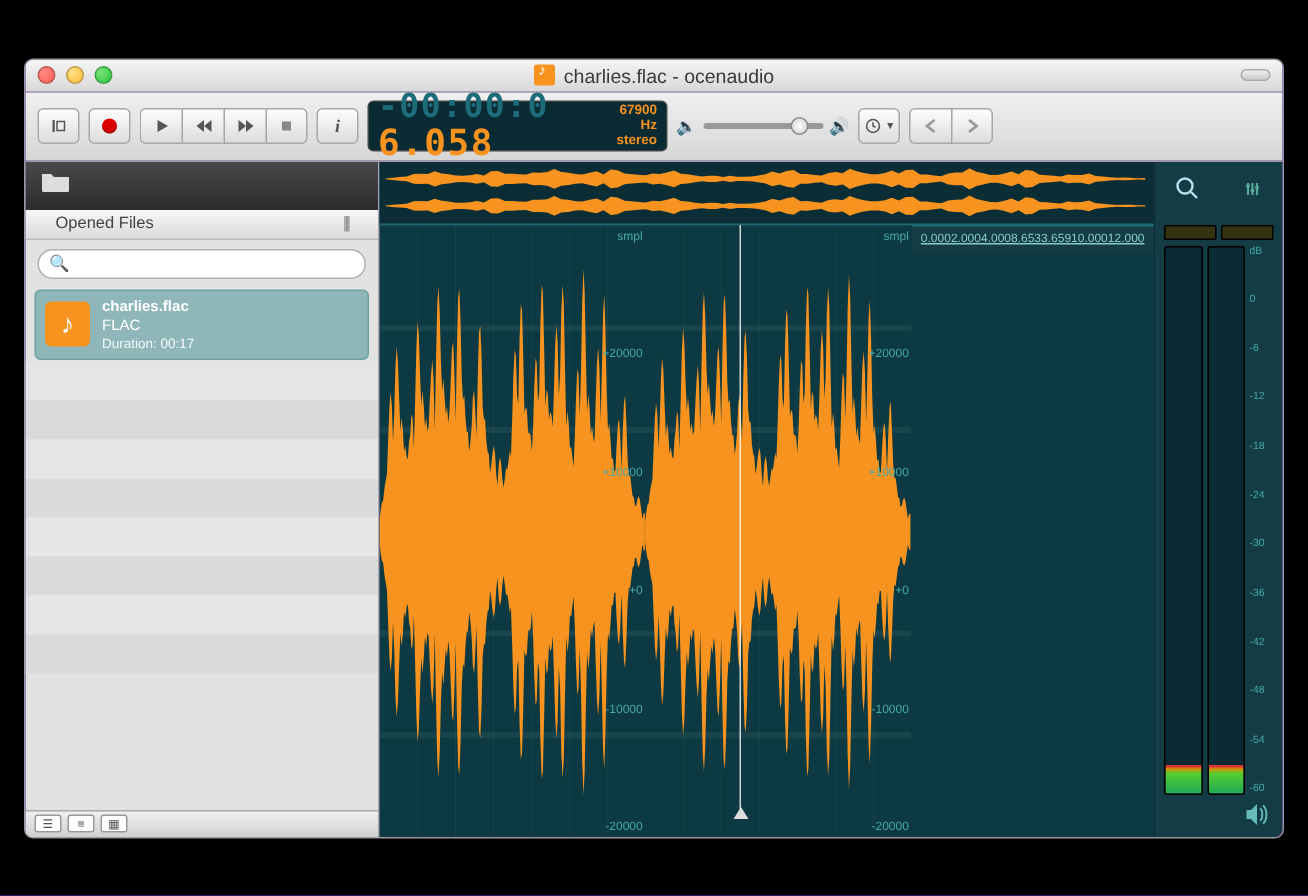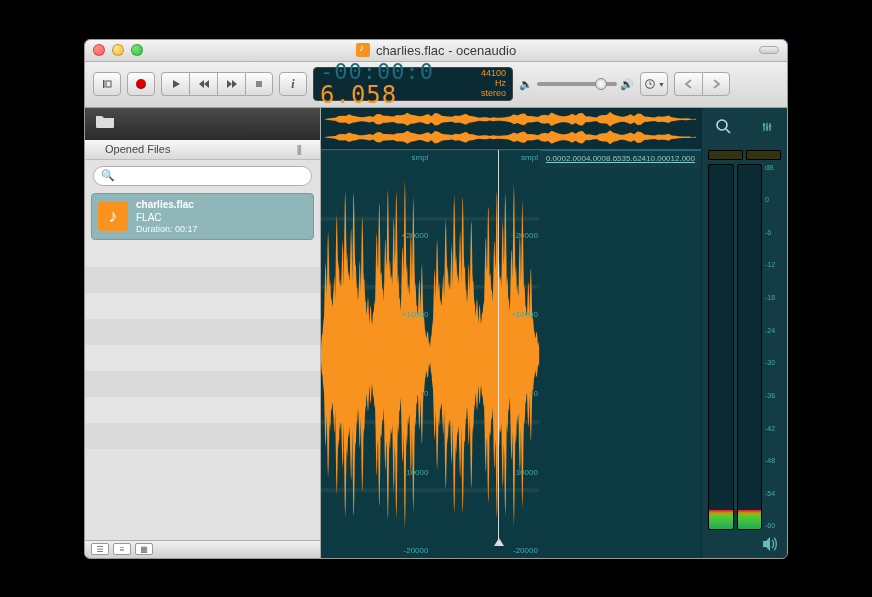--- a/index.html
+++ b/index.html
@@ -8,21 +8,21 @@
   font-family: "Lucida Grande", Helvetica, Arial, sans-serif;
   font-size: 11px;
   width: 872px;
   height: 597px;
   overflow: hidden;
   display: flex;
   align-items: center;
   justify-content: center;
 }
 .window {
-  width: 704px;
+  width: 840px;
   height: 520px;
   background: #6d28d9;
   border-radius: 6px;
   box-shadow: 0 10px 30px rgba(0,0,0,0.6);
   display: flex;
   flex-direction: column;
   overflow: hidden;
   border: 1px solid #999;
 }
 
@@ -86,20 +86,21 @@
 .record-dot { width: 10px; height: 10px; background: #d00; border-radius: 50%; box-shadow: inset 0 -1px 1px rgba(0,0,0,0.3);}
 
 .time-display {
   width: 200px; height: 34px;
   background: #0a2b33;
   border: 1px solid #444; border-radius: 4px;
   display: flex; align-items: center;
   padding: 0 6px;
   color: #1c6c7c;
   gap: 6px;
+  font-weight: bold;
 }
 .time-left, .time-right {
   font-family: "DS-Digital", monospace;
   font-size: 22px; letter-spacing: 1px;
   line-height: 1;
 }
 .time-right { color: #f7931e; font-size: 24px; }
 .time-wrap { position: relative; }
 .time-wrap .hms { position: absolute; bottom: -9px; left: 4px; font-size: 7px; color: #f7931e; display: flex; gap: 14px;}
 .time-meta { display: flex; flex-direction: column; font-size: 9px; color: #f7931e; line-height: 1.1; margin-left: auto; text-align: right;}
@@ -335,21 +336,21 @@
       <div class="time-wrap">
         <span class="time-left">-00:00:0</span>
         <span class="time-right">6.058</span>
         <div class="hms">
           <span>hr</span>
           <span>min</span>
           <span>sec</span>
         </div>
       </div>
       <div class="time-meta">
-        <span>44100 Hz</span>
+        <span>67900 Hz</span>
         <span>stereo</span>
       </div>
     </div>
 
     <div class="volume">
       <span>🔈</span>
       <div class="vol-track">
         <div class="vol-thumb"></div>
       </div>
       <span>🔊</span>
@@ -486,21 +487,21 @@
               <span>-10000</span>
               <span>-20000</span>
             </div>
         </div>
         <div class="playhead" style="left: 46.6%;"></div>
         <div class="time-ruler" id="time-ruler">
             <span>0.000</span>
             <span>2.000</span>
             <span>4.000</span>
             <span>8.653</span>
-            <span>5.624</span>
+            <span>3.659</span>
             <span>10.000</span>
             <span>12.000</span>
           </div>
       </div>
     </div>
 
     <div class="meter-panel">
       <div class="meter-top">
         <span class="mag-ico">
           <svg width="18" height="18" viewBox="0 0 18 18">

